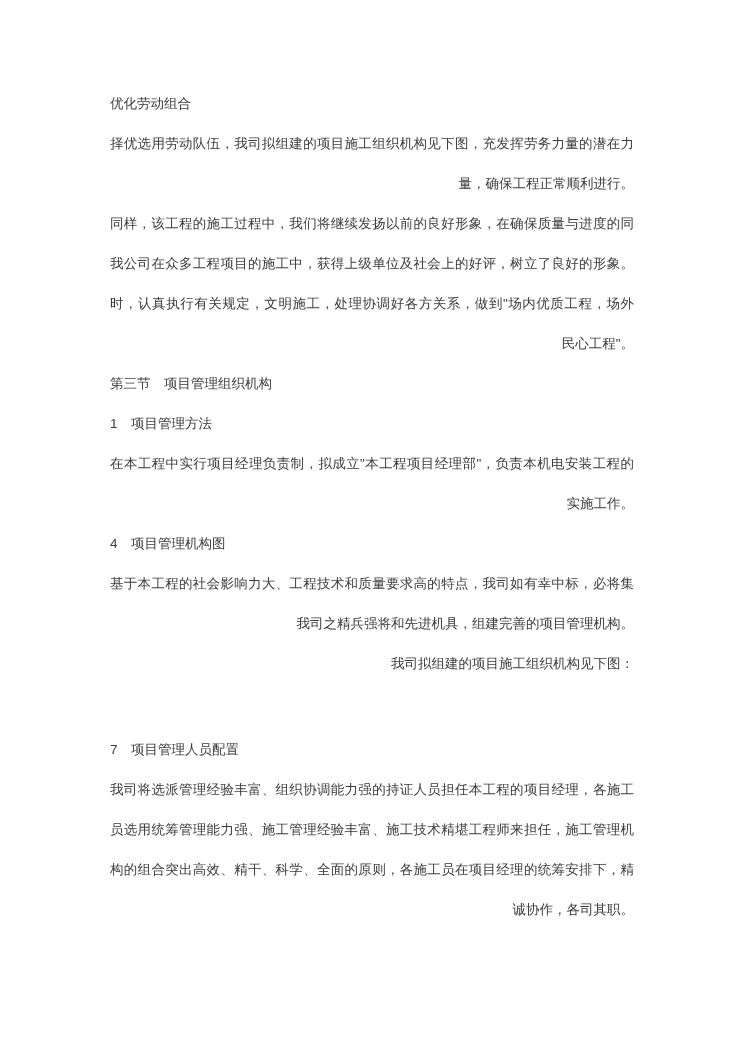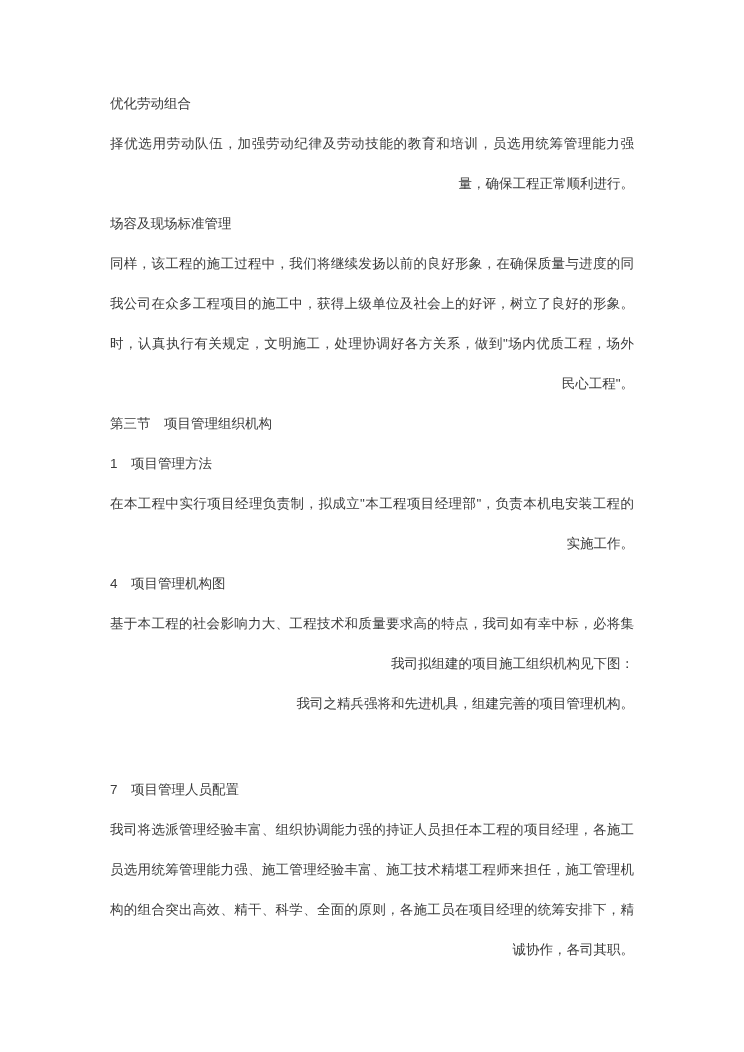--- a/index.html
+++ b/index.html
@@ -46,35 +46,34 @@
   .figure-gap {
     height: 46px;
   }
 </style>
 </head>
 <body style="background: rgb(255, 255, 255);">
 
 <div class="page">
   <div class="content" style="color: rgb(59, 59, 59);">
       <div class="heading">优化劳动组合</div>
-      <div class="line fill">择优选用劳动队伍，加强劳动纪律及劳动技能的教育和培训，员选用统筹管理能力强</div>
+      <div class="line fill">择优选用劳动队伍，我司拟组建的项目施工组织机构见下图，充发挥劳务力量的潜在力</div>
       <div class="line">量，确保工程正常顺利进行。</div>
-      <div class="heading">场容及现场标准管理</div>
       <div class="line fill">同样，该工程的施工过程中，我们将继续发扬以前的良好形象，在确保质量与进度的同</div>
       <div class="line fill">我公司在众多工程项目的施工中，获得上级单位及社会上的好评，树立了良好的形象。</div>
       <div class="line fill">时，认真执行有关规定，文明施工，处理协调好各方关系，做到"场内优质工程，场外</div>
       <div class="line">民心工程"。</div>
       <div class="heading">第三节　项目管理组织机构</div>
       <div class="heading">1　项目管理方法</div>
       <div class="line fill">在本工程中实行项目经理负责制，拟成立"本工程项目经理部"，负责本机电安装工程的</div>
       <div class="line">实施工作。</div>
       <div class="heading">4　项目管理机构图</div>
       <div class="line fill">基于本工程的社会影响力大、工程技术和质量要求高的特点，我司如有幸中标，必将集</div>
+      <div class="line">我司之精兵强将和先进机具，组建完善的项目管理机构。</div>
       <div class="line">我司拟组建的项目施工组织机构见下图：</div>
-      <div class="line">我司之精兵强将和先进机具，组建完善的项目管理机构。</div>
       <div class="figure-gap"></div>
       <div class="heading">7　项目管理人员配置</div>
       <div class="line fill">我司将选派管理经验丰富、组织协调能力强的持证人员担任本工程的项目经理，各施工</div>
       <div class="line fill">员选用统筹管理能力强、施工管理经验丰富、施工技术精堪工程师来担任，施工管理机</div>
       <div class="line fill">构的组合突出高效、精干、科学、全面的原则，各施工员在项目经理的统筹安排下，精</div>
       <div class="line">诚协作，各司其职。</div>
     </div>
 </div>
 
 </body></html>

